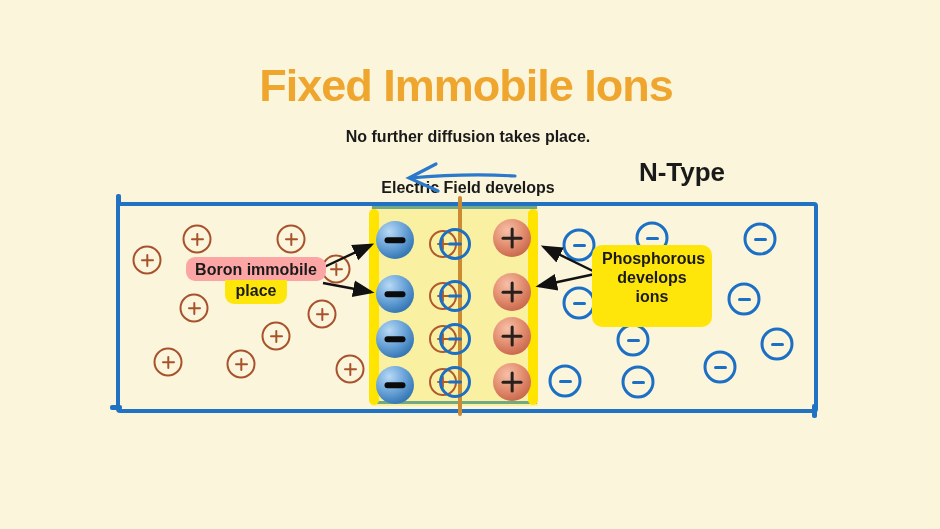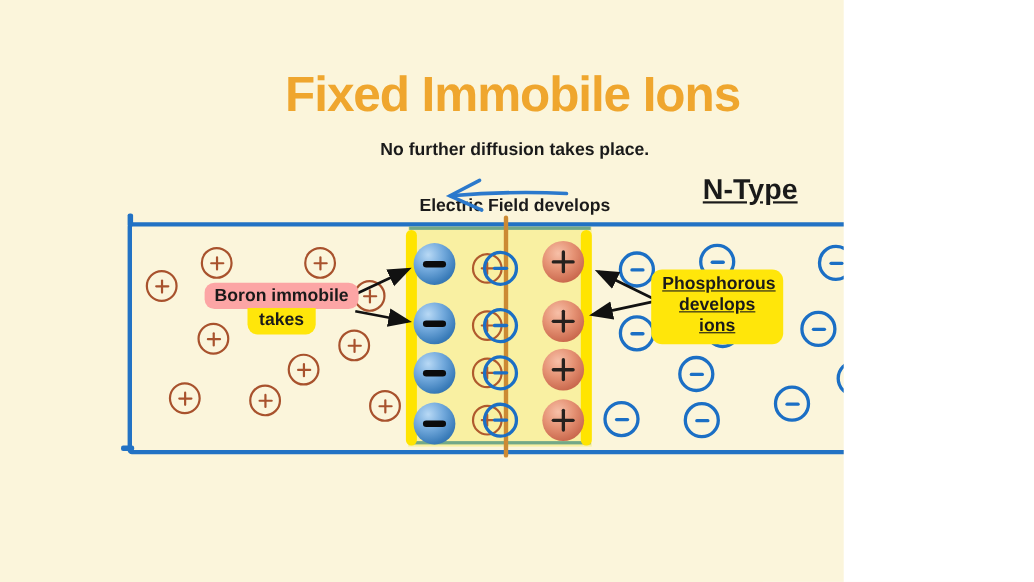--- a/index.html
+++ b/index.html
@@ -1,33 +1,33 @@
 <!DOCTYPE html>
 <html><head>
 <meta charset="utf-8">
 <style>
   html,body { margin:0; padding:0; }
   .canvas {
-    position:relative; width:767px; height:529px;
+    position:relative; width:940px; height:529px;
     background:#FBF5DB; overflow:hidden;
     font-family:"Liberation Sans", sans-serif; color:#1A1A1A;
   }
   .abs { position:absolute; }
 
   
   .title {
     left:0; top:60px; width:932px; text-align:center;
     font-size:45px; font-weight:bold; letter-spacing:-1px; color:#EFA62E;
   }
   .note { font-weight:bold; font-size:16px; }
   .note-diffusion { left:318px; top:128px; width:300px; text-align:center; }
   .note-efield   { left:368px; top:179px; width:200px; text-align:center; }
   .type-label { font-size:26px; font-weight:bold; width:120px; text-align:center; }
   .p-type { left:238px; top:157px; }
-  .n-type { left:622px; top:157px;text-decoration:underline; }
+  .n-type { left:622px; top:157px; }
   .website { left:57px; top:454px; font-size:19px; font-weight:bold; letter-spacing:0.2px; }
 
   
   .box {
     left:116px; top:202px; width:694px; height:203px;
     border:4.5px solid #2272C4; border-radius:4px; z-index:6; background:transparent;
   }
   .overshoot { background:#2272C4; z-index:6; border-radius:2px; }
   .ov-tl { left:116px; top:194px; width:4.5px; height:12px; }
   .ov-br { left:812px; top:404px; width:4.5px; height:14px; }
@@ -71,21 +71,21 @@
   .pair .prl { position:absolute; right:1px; top:50%; transform:translateY(-50%);
                width:26px; height:26px; border:3.8px solid #1B6FC5; border-radius:50%; }
   .pair .prl .hb { position:absolute; left:50%; top:50%; width:14px; height:3.2px;
                    background:#1B6FC5; transform:translate(-50%,-50%); border-radius:2px; }
 
   
   .callout { z-index:30; font-weight:bold; font-size:16px; line-height:1.2; text-align:center; }
   .boron { left:184px; top:257px; width:144px; }
   .boron .l1 { display:inline-block; background:#fca5a5; padding:3px 9px 2px; border-radius:9px; }
   .boron .l2 { display:inline-block; background:#FFE60A; padding:1px 11px 4px; border-radius:0 0 9px 9px; margin-top:-3px; }
-  .phos { left:592px; top:245px; width:100px; background:#FFE60A; border-radius:10px; padding:4px 10px 6px;text-decoration:underline; }
+  .phos { left:592px; top:245px; width:100px; background:#FFE60A; border-radius:10px; padding:4px 10px 20px; }
 
   
   .arrows { position:absolute; left:0; top:0; z-index:25; pointer-events:none; }
   .black-arrow { stroke:#111; stroke-width:2.4; }
   .blue-line { stroke:#2B79CC; stroke-width:3.2; fill:none; stroke-linecap:round; }
 </style>
 </head>
 <body>
 
 <div class="canvas">
@@ -256,20 +256,20 @@
     <path class="blue-line" d="M436,164 L409,178 L438,191"></path>
     <path class="blue-line" d="M410,178 C445,175 480,174 515,176"></path>
     <line class="black-arrow" x1="322" y1="268" x2="371" y2="245" marker-end="url(#ah)"></line>
     <line class="black-arrow" x1="323" y1="283" x2="371" y2="292" marker-end="url(#ah)"></line>
     <line class="black-arrow" x1="595" y1="272" x2="544" y2="247" marker-end="url(#ah)"></line>
     <line class="black-arrow" x1="595" y1="274" x2="539" y2="286" marker-end="url(#ah)"></line>
   </svg>
 
   <div class="abs callout boron">
     <span class="l1">Boron immobile</span><br>
-    <span class="l2">takes</span>
+    <span class="l2">place</span>
   </div>
   <div class="abs callout phos">
     <span>Phosphorous</span><br>
     <span>develops ions</span>
   </div>
 
 </div>
 
 </body></html>

